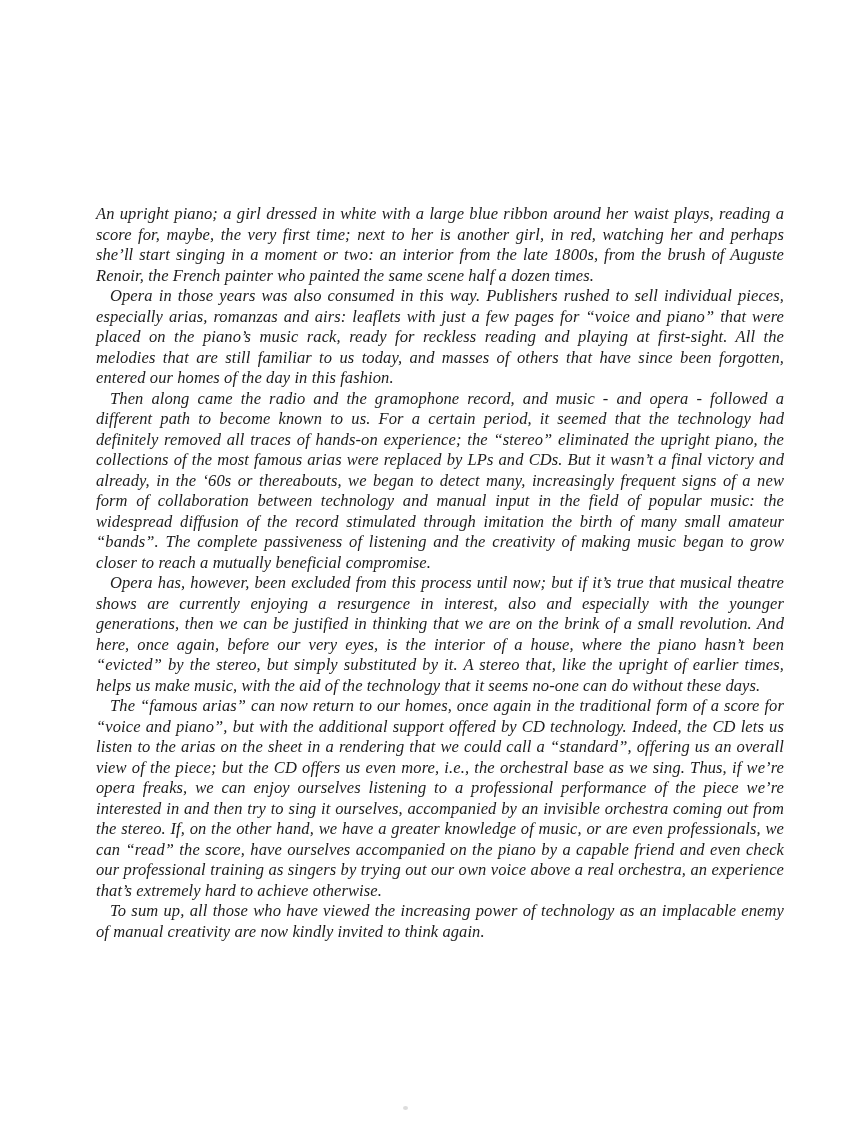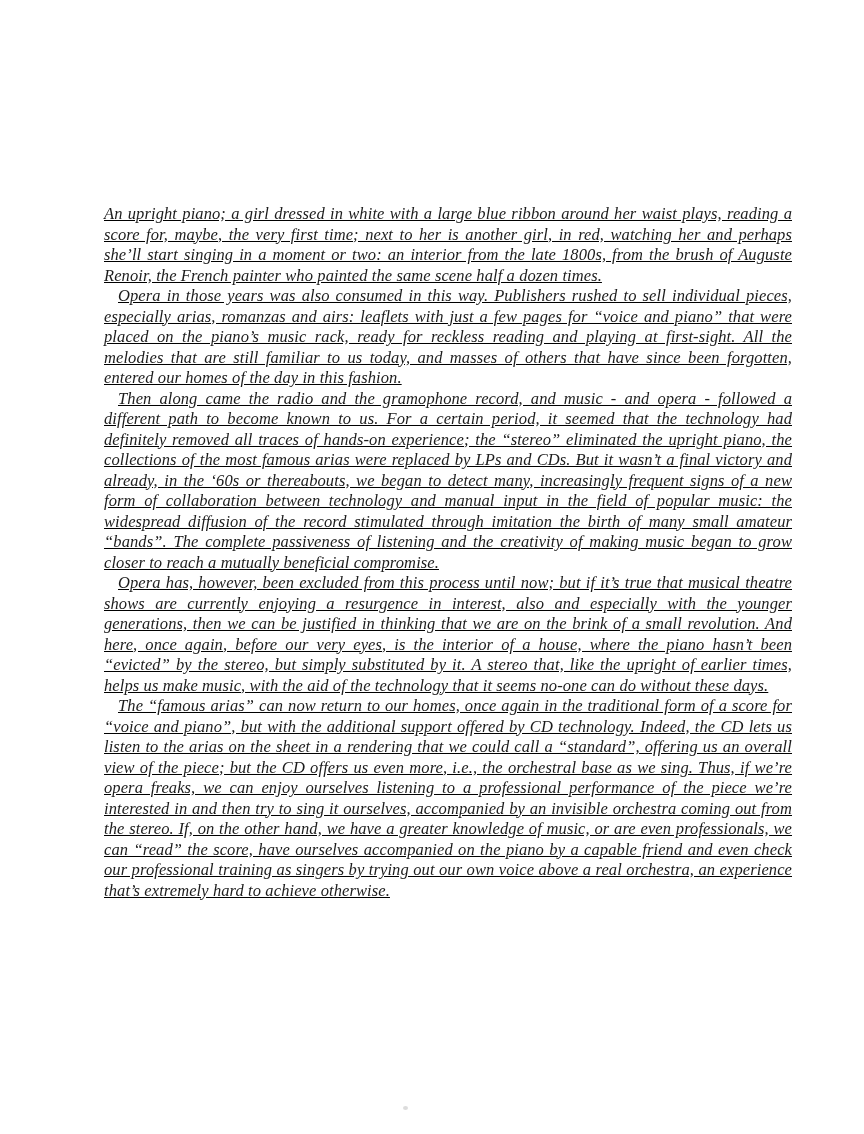--- a/index.html
+++ b/index.html
@@ -13,24 +13,23 @@
   }
   .page {
     position: relative;
     width: 864px;
     height: 1134px;
     background: #ffffff;
     overflow: hidden;
   }
   .text-block {
     position: absolute;
-    left: 104px;
+    left: 96px;
     top: 204px;
     width: 688px;
-    text-decoration: underline;
   }
   .para {
     font-family: "Liberation Serif", serif;
     font-style: italic;
     font-size: 16.5px;
     line-height: 20.5px;
     color: #1c1c1c;
     text-align: justify;
     margin: 0;
     text-indent: 14px;
@@ -61,15 +60,16 @@
 </head>
 <body>
 
 <div class="page">
   <div class="text-block">
     <p class="para first">An upright piano; a girl dressed in white with a large blue ribbon around her waist plays, reading a score for, maybe, the very first time; next to her is another girl, in red, watching her and perhaps she’ll start singing in a moment or two: an interior from the late 1800s, from the brush of Auguste Renoir, the French painter who painted the same scene half a dozen times.</p>
     <p class="para">Opera in those years was also consumed in this way. Publishers rushed to sell individual pieces, especially arias, romanzas and airs: leaflets with just a few pages for “voice and piano” that were placed on the piano’s music rack, ready for reckless reading and playing at first-sight. All the melodies that are still familiar to us today, and masses of others that have since been forgotten, entered our homes of the day in this fashion.</p>
     <p class="para">Then along came the radio and the gramophone record, and music - and opera - followed a different path to become known to us. For a certain period, it seemed that the technology had definitely removed all traces of hands-on experience; the “stereo” eliminated the upright piano, the collections of the most famous arias were replaced by LPs and CDs. But it wasn’t a final victory and already, in the ‘60s or thereabouts, we began to detect many, increasingly frequent signs of a new form of collaboration between technology and manual input in the field of popular music: the widespread diffusion of the record stimulated through imitation the birth of many small amateur “bands”. The complete passiveness of listening and the creativity of making music began to grow closer to reach a mutually beneficial compromise.</p>
     <p class="para">Opera has, however, been excluded from this process until now; but if it’s true that musical theatre shows are currently enjoying a resurgence in interest, also and especially with the younger generations, then we can be justified in thinking that we are on the brink of a small revolution. And here, once again, before our very eyes, is the interior of a house, where the piano hasn’t been “evicted” by the stereo, but simply substituted by it. A stereo that, like the upright of earlier times, helps us make music, with the aid of the technology that it seems no-one can do without these days.</p>
     <p class="para">The “famous arias” can now return to our homes, once again in the traditional form of a score for “voice and piano”, but with the additional support offered by CD technology. Indeed, the CD lets us listen to the arias on the sheet in a rendering that we could call a “standard”, offering us an overall view of the piece; but the CD offers us even more, i.e., the orchestral base as we sing. Thus, if we’re opera freaks, we can enjoy ourselves listening to a professional performance of the piece we’re interested in and then try to sing it ourselves, accompanied by an invisible orchestra coming out from the stereo. If, on the other hand, we have a greater knowledge of music, or are even professionals, we can “read” the score, have ourselves accompanied on the piano by a capable friend and even check our professional training as singers by trying out our own voice above a real orchestra, an experience that’s extremely hard to achieve otherwise.</p>
+    <p class="para">To sum up, all those who have viewed the increasing power of technology as an implacable enemy of manual creativity are now kindly invited to think again.</p>
   </div>
   <div class="artifact-dot"></div>
 </div>
 
 </body></html>

